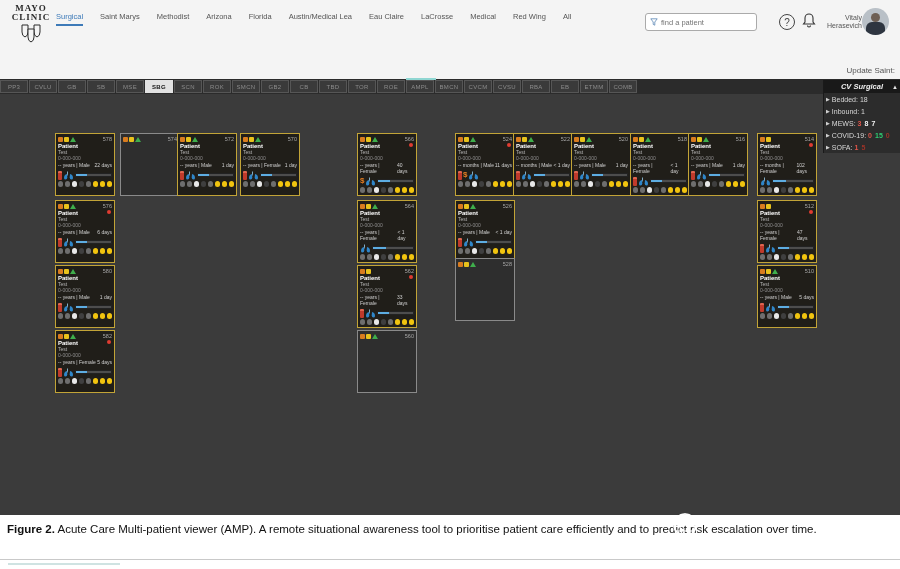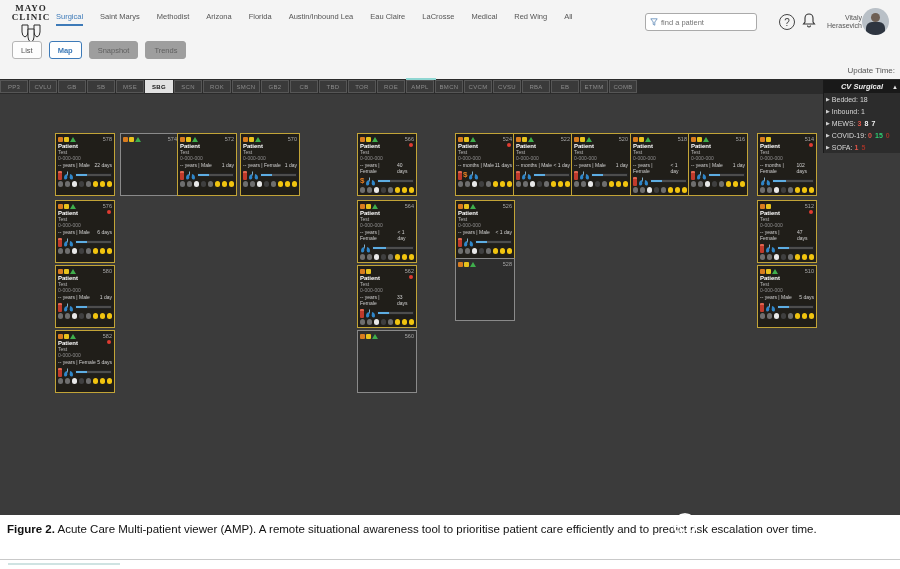--- a/index.html
+++ b/index.html
@@ -100,21 +100,21 @@
         <path d="M10 6 h6 v8 q0 4 -3 5 q-3 -1 -3 -5 z" fill="#f4f4f4" stroke="#2b2b2b" stroke-width="1"></path>
       </svg>
     </div>
 
     <div class="nav" id="nav">
         <span class="nav-item active"><span>Surgical</span></span>
         <span class="nav-item"><span>Saint Marys</span></span>
         <span class="nav-item"><span>Methodist</span></span>
         <span class="nav-item"><span>Arizona</span></span>
         <span class="nav-item"><span>Florida</span></span>
-        <span class="nav-item"><span>Austin/Inbound Lea</span></span>
+        <span class="nav-item"><span>Austin/Medical Lea</span></span>
         <span class="nav-item"><span>Eau Claire</span></span>
         <span class="nav-item"><span>LaCrosse</span></span>
         <span class="nav-item"><span>Medical</span></span>
         <span class="nav-item"><span>Red Wing</span></span>
         <span class="nav-item"><span>All</span></span>
       </div>
 
     <div class="search">
       <svg width="8" height="8" viewBox="0 0 10 10">
         <path d="M1 1 h8 l-3 4 v4 l-2 -1 v-3 z" fill="none" stroke="#5a86b5" stroke-width="1"></path>
@@ -136,36 +136,22 @@
     <div class="uname">
       <div>Vitaly</div>
       <div>Herasevich</div>
     </div>
 
     <div class="avatar">
       <div class="head"></div>
       <div class="body"></div>
     </div>
 
-    <div class="vbtns" id="vbtns">
-        <div class="vbtn default">
-          <span>List</span>
-        </div>
-        <div class="vbtn active">
-          <span>Map</span>
-        </div>
-        <div class="vbtn disabled">
-          <span>Snapshot</span>
-        </div>
-        <div class="vbtn disabled">
-          <span>Trends</span>
-        </div>
-      </div>
-
-    <div class="update-time">Update Time:</div>
+
+    <div class="update-time">Update Saint:</div>
   </div>
 
   <div class="tabstrip" id="tabstrip">
       <div class="utab">
         <span>PP3</span>
       </div>
       <div class="utab">
         <span>CVLU</span>
       </div>
       <div class="utab">

